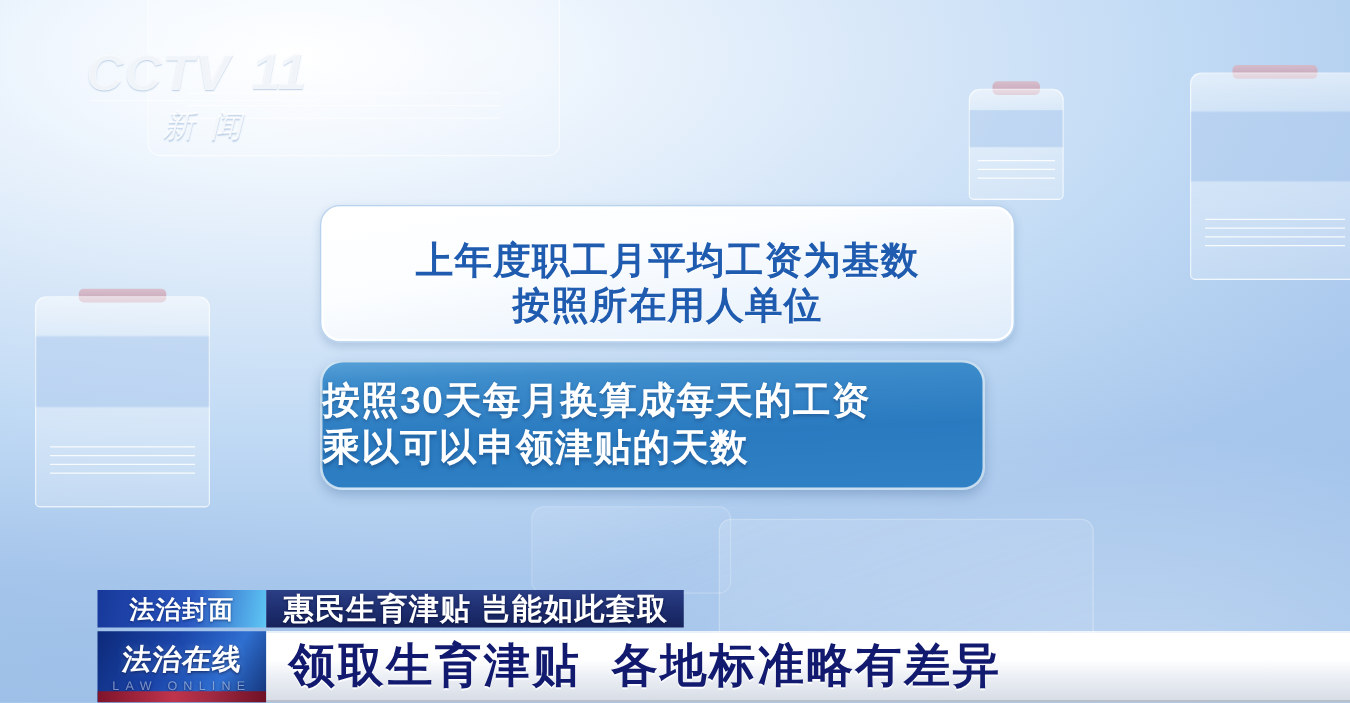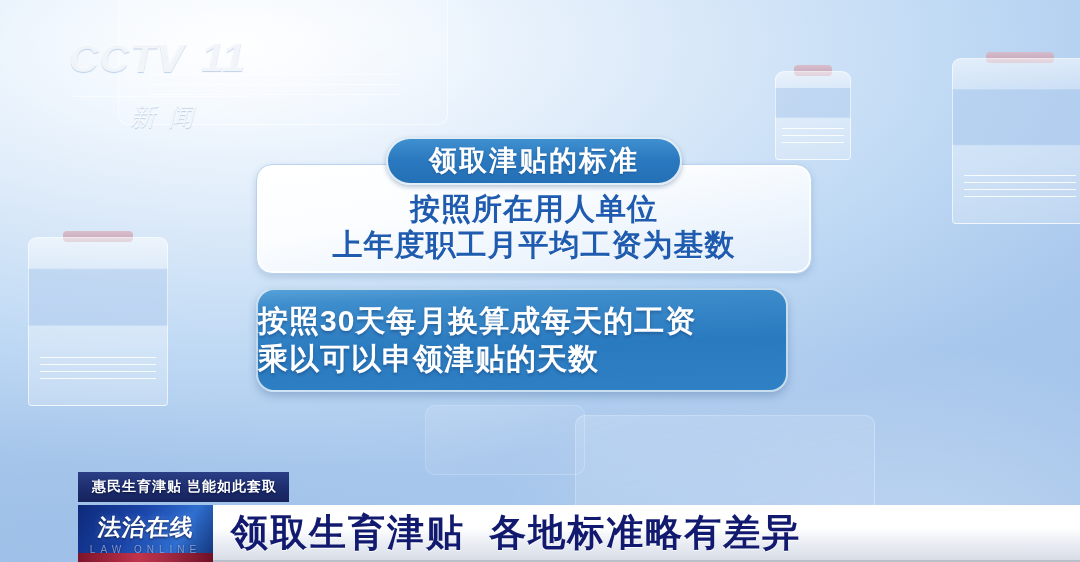--- a/index.html
+++ b/index.html
@@ -60,21 +60,21 @@
   }
   #cctv-logo .row1{
     font-size:41px; font-weight:bold; letter-spacing:1px; line-height:1;
     display:flex; align-items:center; justify-content:center; gap:8px;
   }
   #cctv-logo .num{
     display:inline-block; padding:1px 9px 2px 9px; border-radius:16px;
     background:rgba(255,255,255,.18);
   }
   #cctv-logo .row2{
-    margin-top:16px; font-size:25px; letter-spacing:13px; padding-left:13px;
+    margin-top:0; font-size:25px; letter-spacing:13px; padding-left:13px;
     border-top:1px solid rgba(255,255,255,.55); padding-top:3px;
   }
   
   #badge{
     position:absolute; left:386px; top:137px; width:296px; height:48px;
     border-radius:24px;
     background:linear-gradient(180deg,#3f90d0 0%,#2a78bf 48%,#2470b7 100%);
     border:2px solid rgba(255,255,255,.85);
     box-shadow:0 2px 5px rgba(40,80,130,.35);
     display:flex; align-items:center; justify-content:center;
@@ -117,21 +117,21 @@
     width:135px;
     background:linear-gradient(100deg,#17389a 0%,#2a56c0 55%,#5fc8f5 100%);
     display:flex; align-items:center; justify-content:center;
     color:#ffffff; font-size:20px; font-weight:bold; letter-spacing:1px;
     text-shadow:0 1px 2px rgba(0,20,70,.6);
   }
   #ticker .sub{
     padding:0 12px 0 14px;
     background:linear-gradient(180deg,#2b3f86 0%,#1d2d6e 55%,#16235c 100%);
     display:flex; align-items:center;
-    color:#ffffff; font-size:14px; font-weight:bold; letter-spacing:1px;
+    color:#ffffff; font-size:24px; font-weight:bold; letter-spacing:1px;
     text-shadow:0 1px 2px rgba(0,10,50,.75);
   }
   #headline{
     position:absolute; left:78px; top:505px; right:0; height:57px; display:flex; align-items:stretch; z-index:6;
   }
   #headline .logo{
     position:relative; width:135px; flex:0 0 135px;
     background:linear-gradient(120deg,#0d2a7a 0%,#1b44a8 40%,#2f6fd0 72%,#123175 100%);
     display:flex; flex-direction:column; align-items:center; justify-content:center;
     overflow:hidden;
@@ -220,32 +220,32 @@
 
   <div id="cctv-logo">
     <div class="row1">
       <span>CCTV</span>
       <span class="num">11</span>
     </div>
     <div class="row2">新闻</div>
   </div>
 
   <div id="card-white">
+    <div class="line">上年度职工月平均工资为基数</div>
     <div class="line">按照所在用人单位</div>
-    <div class="line">上年度职工月平均工资为基数</div>
-  </div>
-
-  <div id="badge">领取津贴的标准</div>
+  </div>
+
 
   <div id="card-blue">
     <div class="line">按照30天每月换算成每天的工资</div>
     <div class="line">乘以可以申领津贴的天数</div>
   </div>
 
   <div id="ticker">
+    <div class="tag">法治封面</div>
     <div class="sub">惠民生育津贴 岂能如此套取</div>
   </div>
 
   <div id="headline">
     <div class="logo">
       <div class="zh">法治在线</div>
       <div class="en">LAW ONLINE</div>
     </div>
     <div class="bar">
       <span class="txt">领取生育津贴 各地标准略有差异</span>

